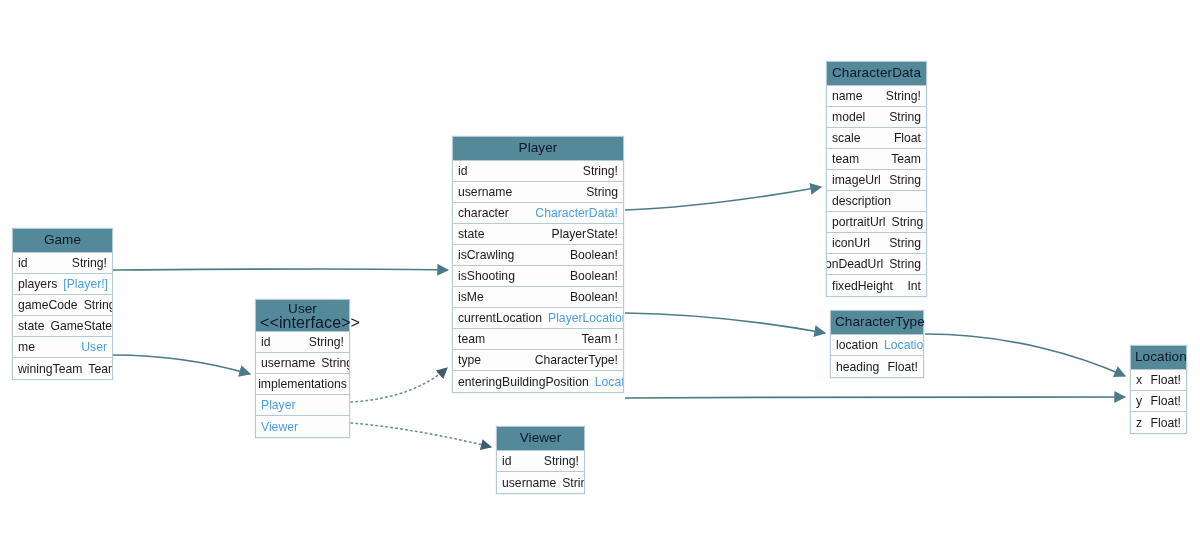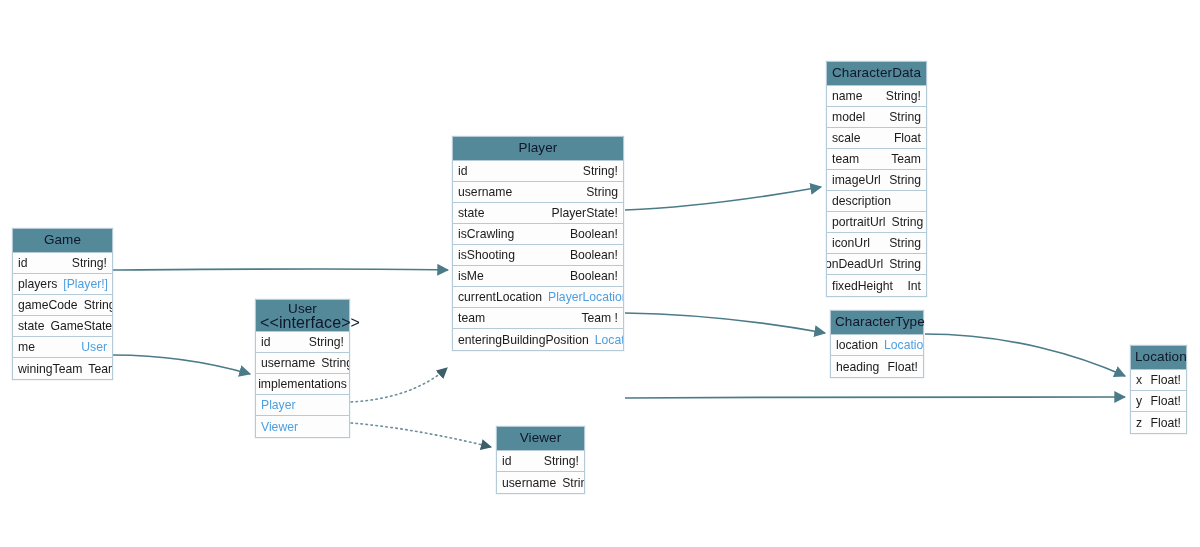--- a/index.html
+++ b/index.html
@@ -176,20 +176,24 @@
     <div class="entity-header">Player</div>
     <div class="row" style="height:21px;">
       <span class="fname">id</span>
       <span class="ftype">String!</span>
     </div>
     <div class="row" style="height:21px;">
       <span class="fname">username</span>
       <span class="ftype">String</span>
     </div>
     <div class="row" style="height:21px;">
+      <span class="fname">character</span>
+      <span class="ftype type-ref">CharacterData!</span>
+    </div>
+    <div class="row" style="height:21px;">
       <span class="fname">state</span>
       <span class="ftype">PlayerState!</span>
     </div>
     <div class="row" style="height:21px;">
       <span class="fname">isCrawling</span>
       <span class="ftype">Boolean!</span>
     </div>
     <div class="row" style="height:21px;">
       <span class="fname">isShooting</span>
       <span class="ftype">Boolean!</span>
@@ -200,20 +204,24 @@
     </div>
     <div class="row" style="height:21px;">
       <span class="fname">currentLocation</span>
       <span class="ftype type-ref">PlayerLocation!</span>
     </div>
     <div class="row" style="height:21px;">
       <span class="fname">team</span>
       <span class="ftype">Team !</span>
     </div>
     <div class="row" style="height:21px;">
+      <span class="fname">type</span>
+      <span class="ftype">CharacterType!</span>
+    </div>
+    <div class="row" style="height:21px;">
       <span class="fname">enteringBuildingPosition</span>
       <span class="ftype type-ref">Location</span>
     </div>
   </div>
 
   <div class="entity" style="left:496px; top:426px; width:89px;">
     <div class="entity-header">Viewer</div>
     <div class="row" style="height:21px;">
       <span class="fname">id</span>
       <span class="ftype">String!</span>

